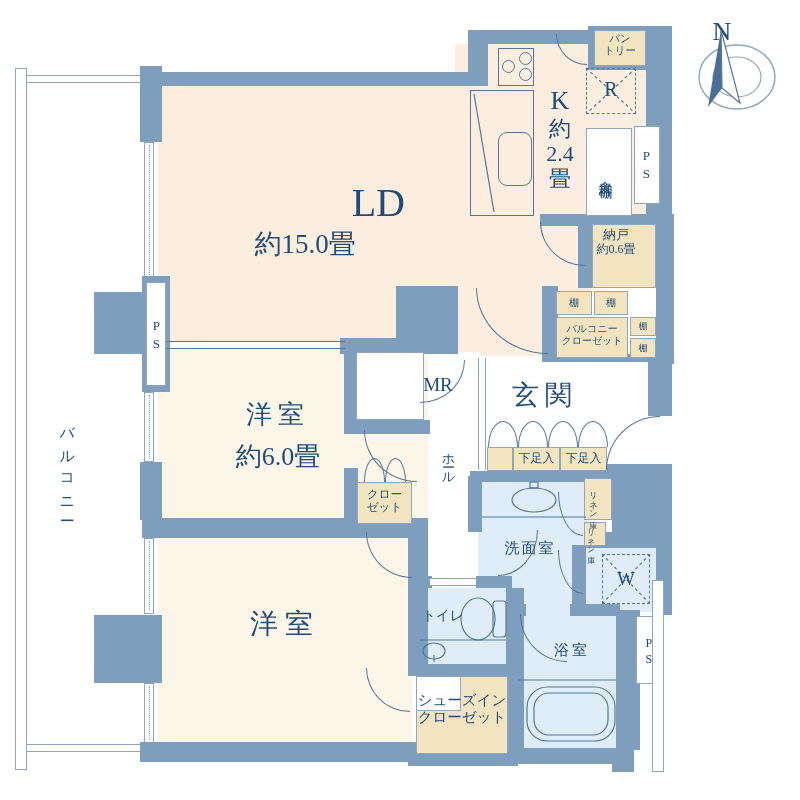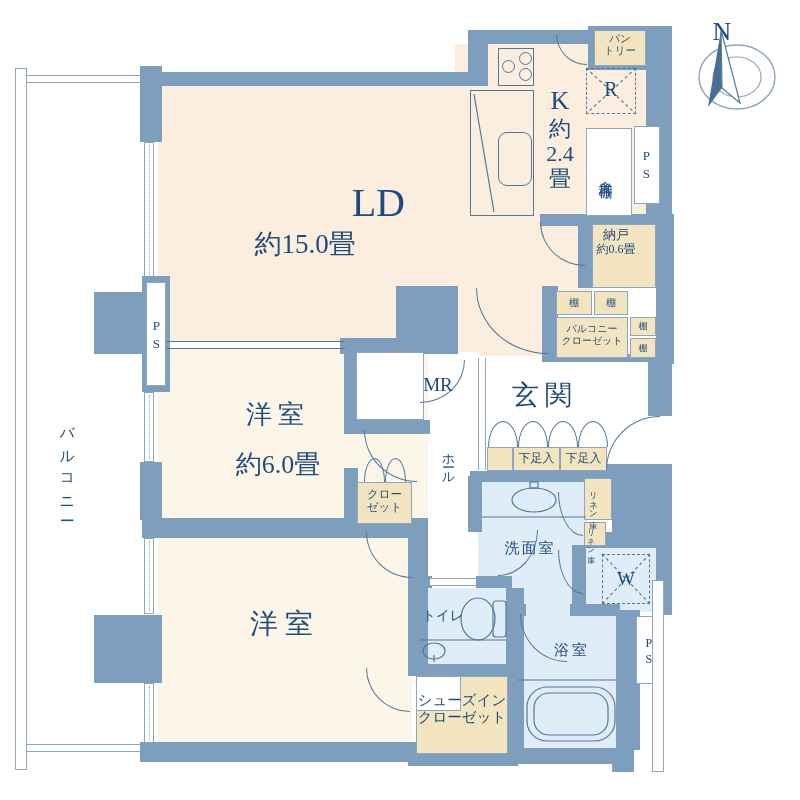--- a/index.html
+++ b/index.html
@@ -239,21 +239,21 @@
 
   <div class="lbl vert" style="left:440px;top:430px;height:64px;font-size:13px;letter-spacing:2px;">ホール</div>
 
   <div class="lbl" style="left:357px;top:488px;width:55px;font-size:11.5px;">
     <div>クロー</div>
     <div>ゼット</div>
   </div>
 
   <div class="lbl" style="left:158px;top:400px;width:240px;">
     <div style="font-size:26px;letter-spacing:6px;">洋室</div>
-    <div style="font-size:26px;margin-top:20px;text-align:center;">約6.0畳</div>
+    <div style="font-size:26px;margin-top:12px;text-align:center;">約6.0畳</div>
   </div>
 
   <div class="lbl" style="left:158px;top:608px;width:254px;">
     <div style="font-size:28px;letter-spacing:7px;">洋室</div>
   </div>
 
   <div class="lbl" style="left:478px;top:540px;width:104px;font-size:15px;letter-spacing:2px;">洗面室</div>
 
   <div class="lbl vert" style="left:588px;top:481px;height:38px;font-size:8.5px;">リネン庫</div>
   <div class="lbl vert" style="left:586px;top:524px;height:21px;font-size:7.5px;">リネン庫</div>

